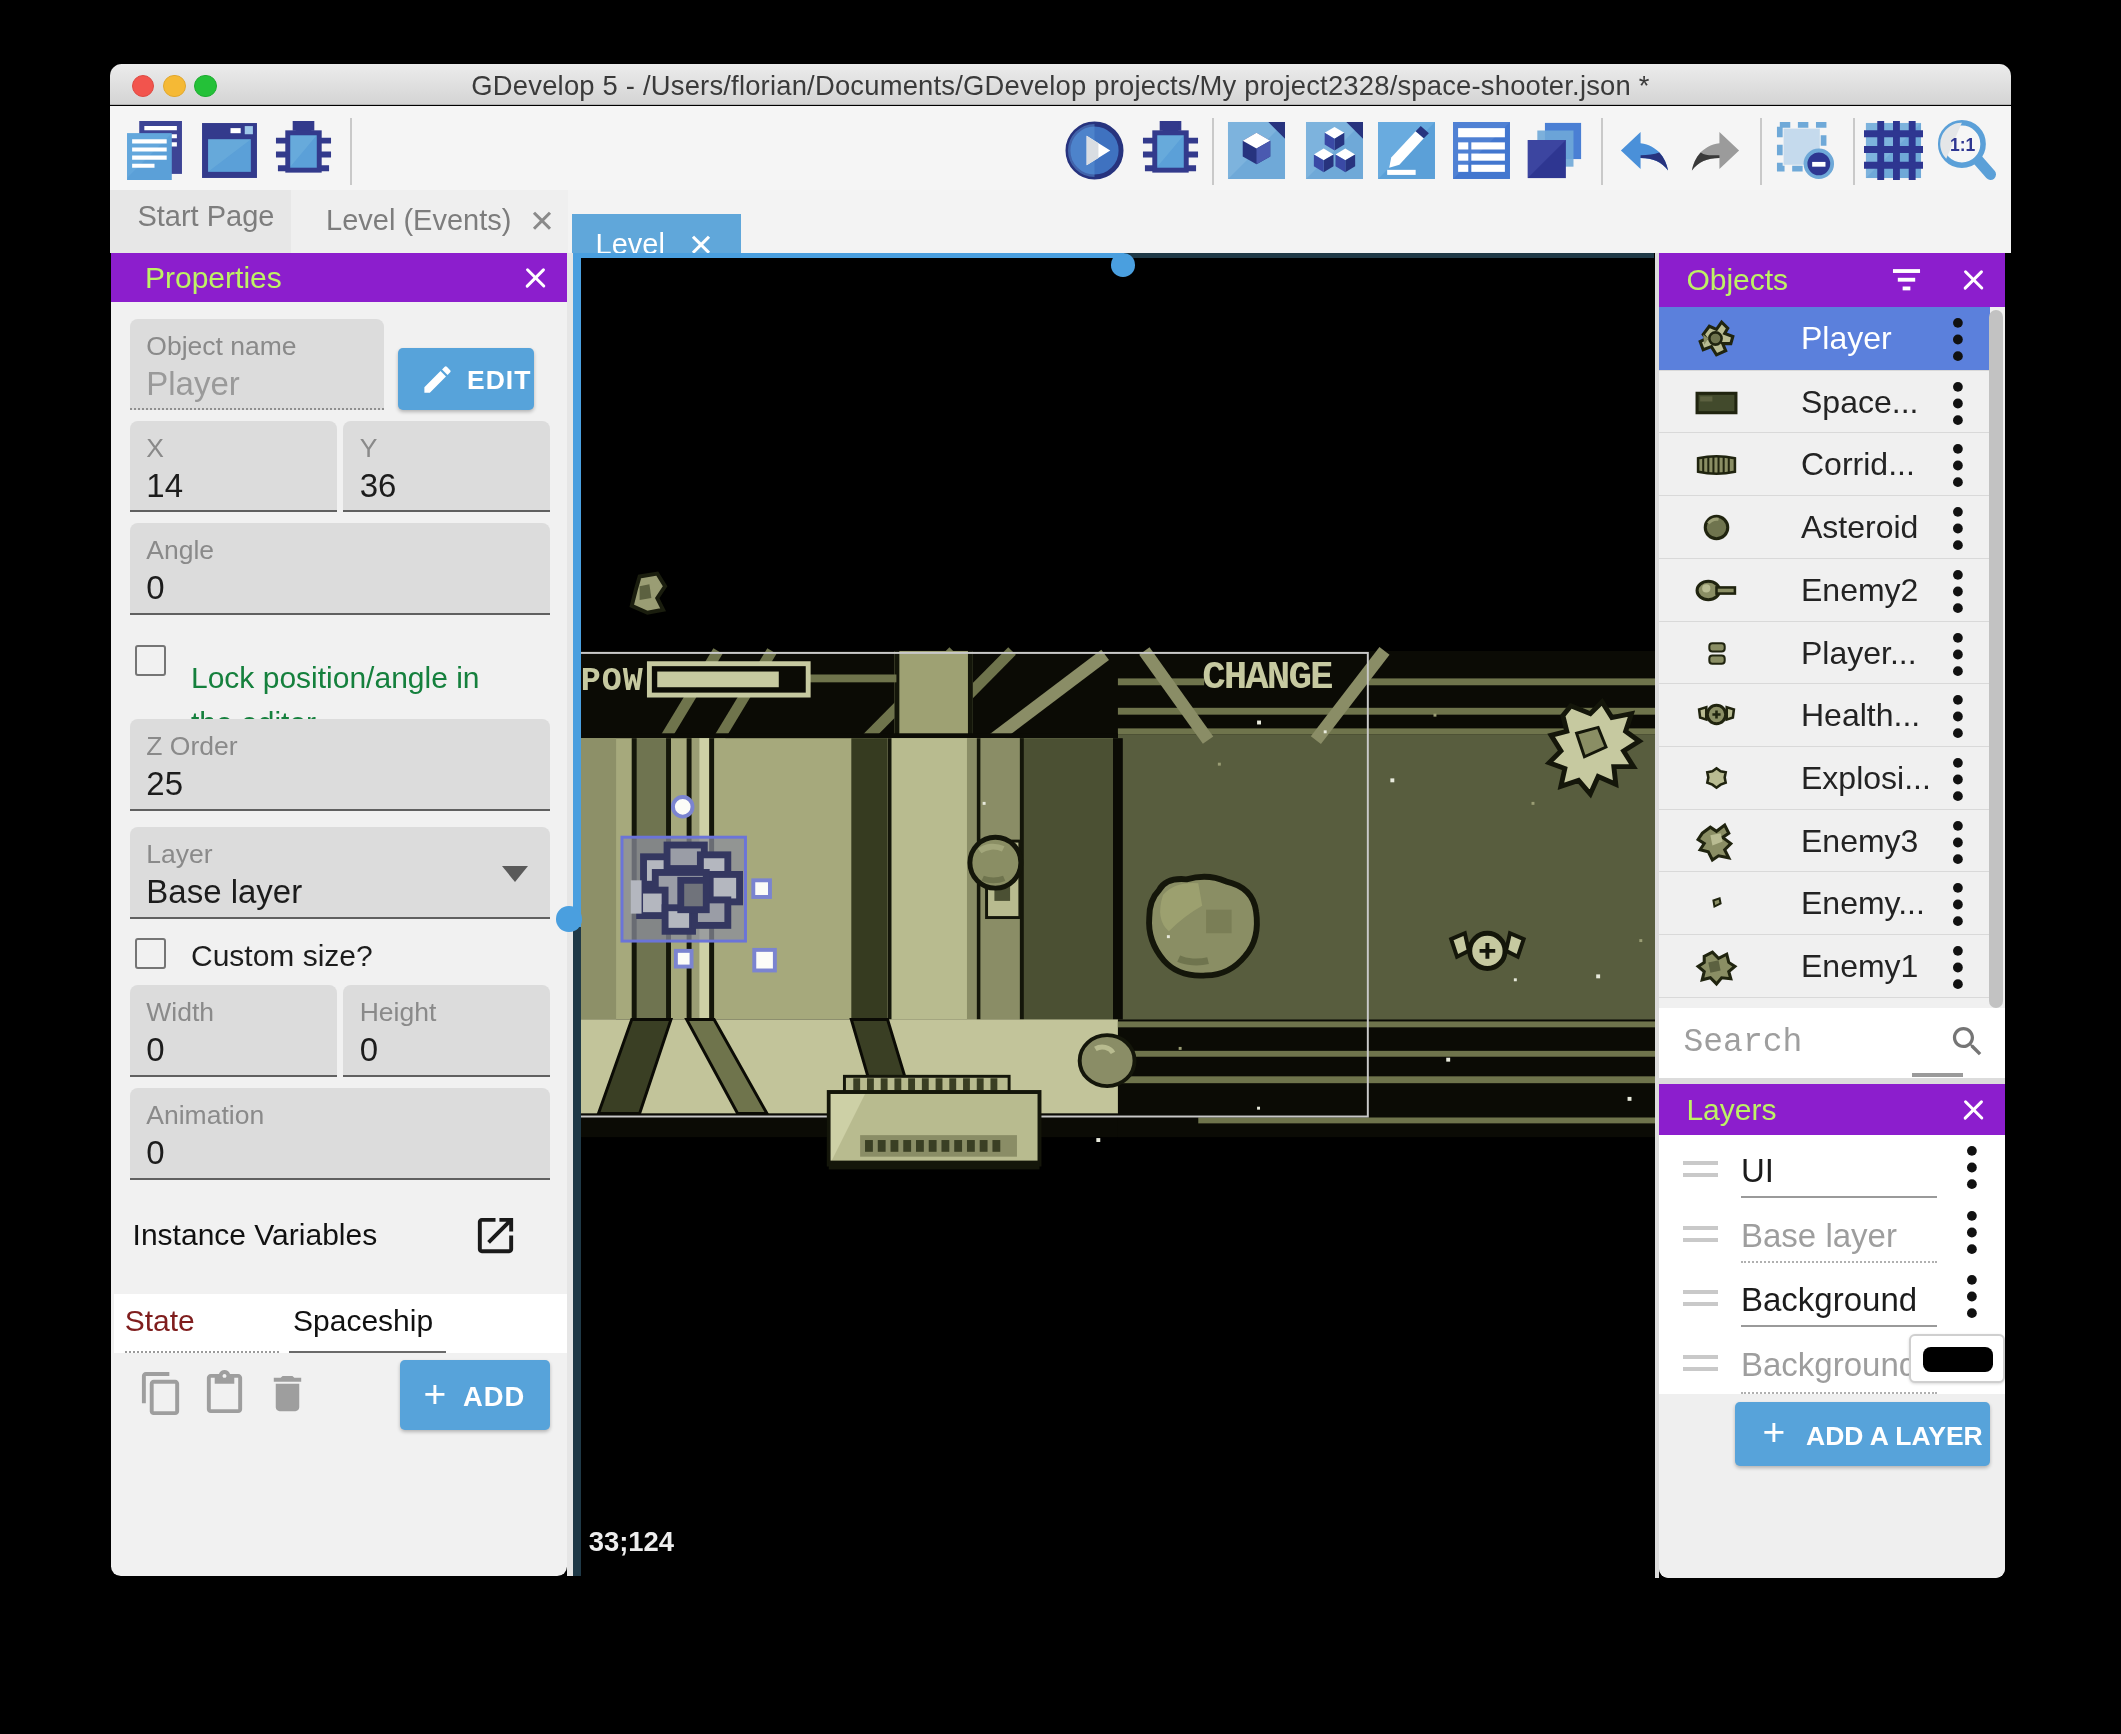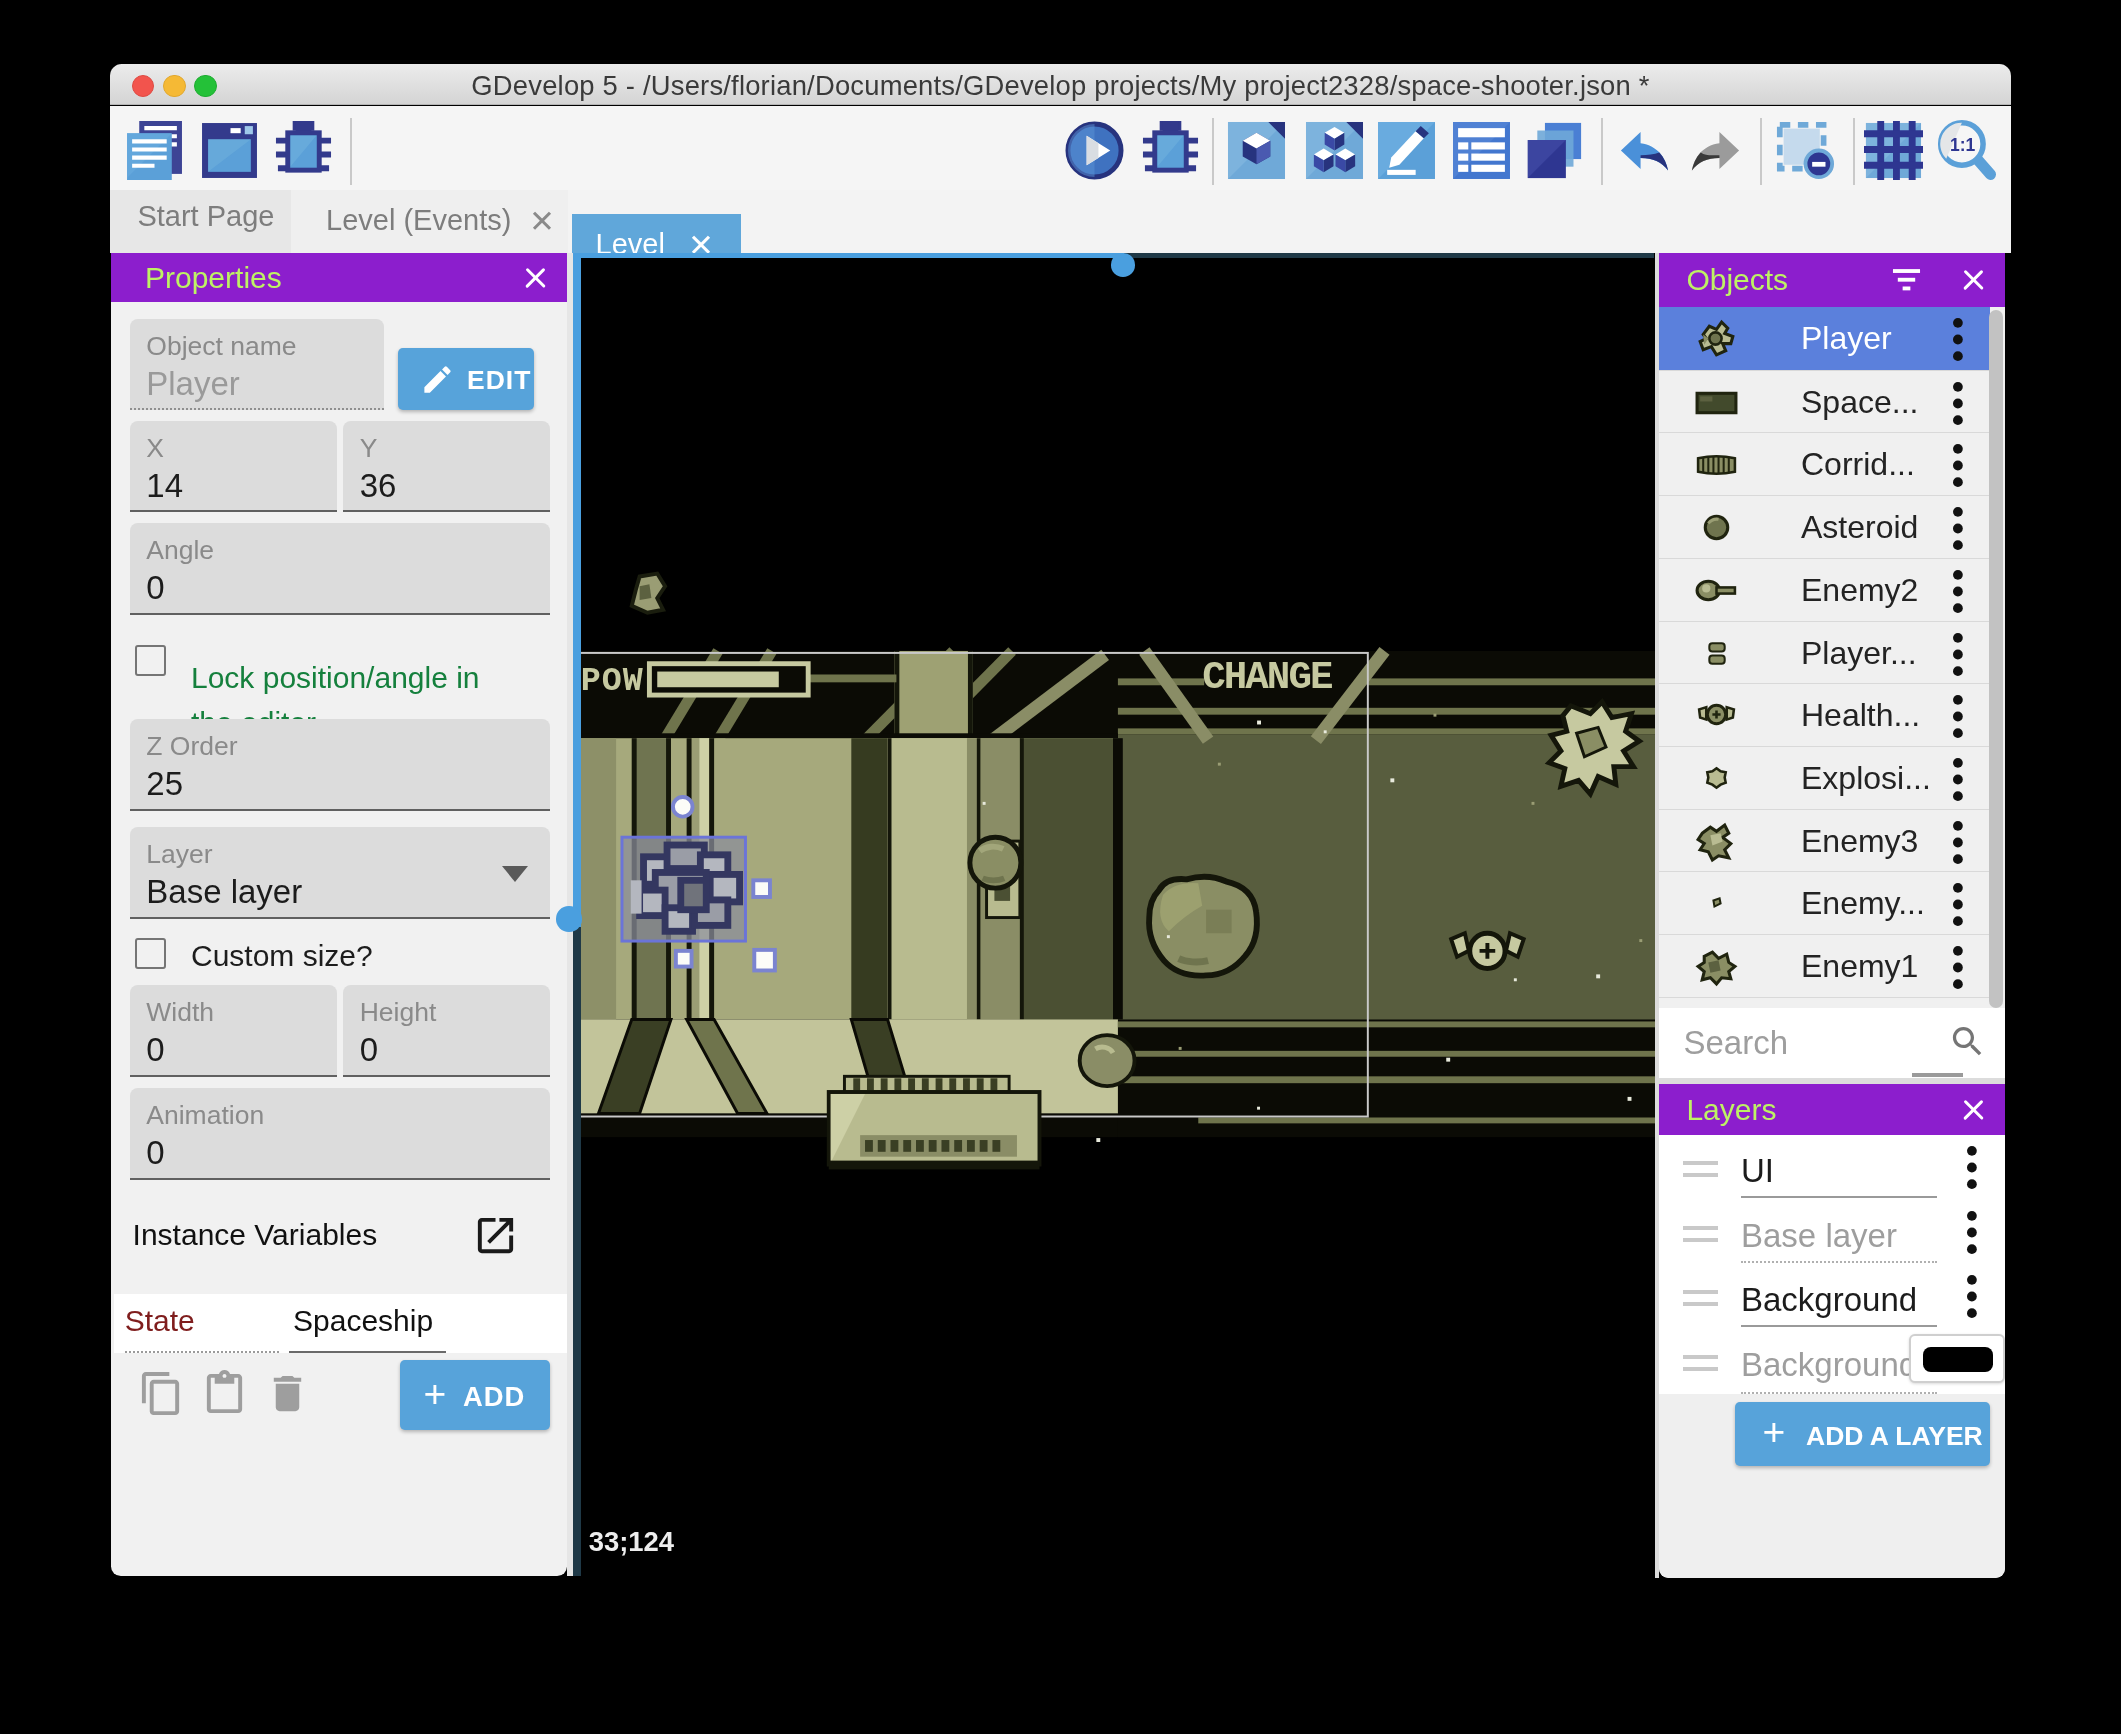--- a/index.html
+++ b/index.html
@@ -630,21 +630,21 @@
             <circle cx="6" cy="23" r="5" fill="#111"></circle>
             <circle cx="6" cy="40" r="5" fill="#111"></circle>
           </svg>
       </div>
       <div class="orow" style="top:744px;height:10.8px;">
         <svg class="dots" width="11.8" height="9.8" viewBox="0 0 12 10">
             <circle cx="6" cy="6" r="5" fill="#111"></circle>
           </svg>
       </div>
       <div style="position:absolute;left:0;top:755px;width:346px;height:71px;background:#fff;">
-        <span style="position:absolute;left:24.5px;top:15.7px;font-size:33px;color:#9e9e9e;">Search</span>
+        <span style="position:absolute;left:24.5px;top:15.7px;font-size:33px;color:#9e9e9e;font-family:Liberation Mono, monospace;">Search</span>
         <svg style="position:absolute;left:289px;top:13.7px;" width="39" height="39" viewBox="0 0 24 24">
             <path fill="#757575" d="M15.5 14h-.79l-.28-.27C15.41 12.59 16 11.11 16 9.5 16 5.91 13.09 3 9.5 3S3 5.91 3 9.5 5.91 16 9.5 16c1.61 0 3.09-.59 4.23-1.57l.27.28v.79l5 4.99L20.49 19l-4.99-5zm-6 0C7.01 14 5 11.99 5 9.5S7.01 5 9.5 5 14 7.01 14 9.5 11.99 14 9.5 14z"></path>
           </svg>
         <div style="position:absolute;left:253px;top:65px;width:51px;height:3.9px;background:#9a9a9a;"></div>
       </div>
       <div style="position:absolute;left:330px;top:57px;width:13.7px;height:698px;background:#c2c2c2;border-radius:7.8px;"></div>
     </div>
     <div style="position:absolute;left:1549px;top:825px;width:346px;height:5.9px;background:#dcdcdc;"></div>
     <div class="panel" id="layers" style="left:1549px;top:831px;width:346px;height:494px;background:#fff;border-radius:0 0 9.8px 9.8px;overflow:hidden;">
       <div class="phead" style="height:51px;">

